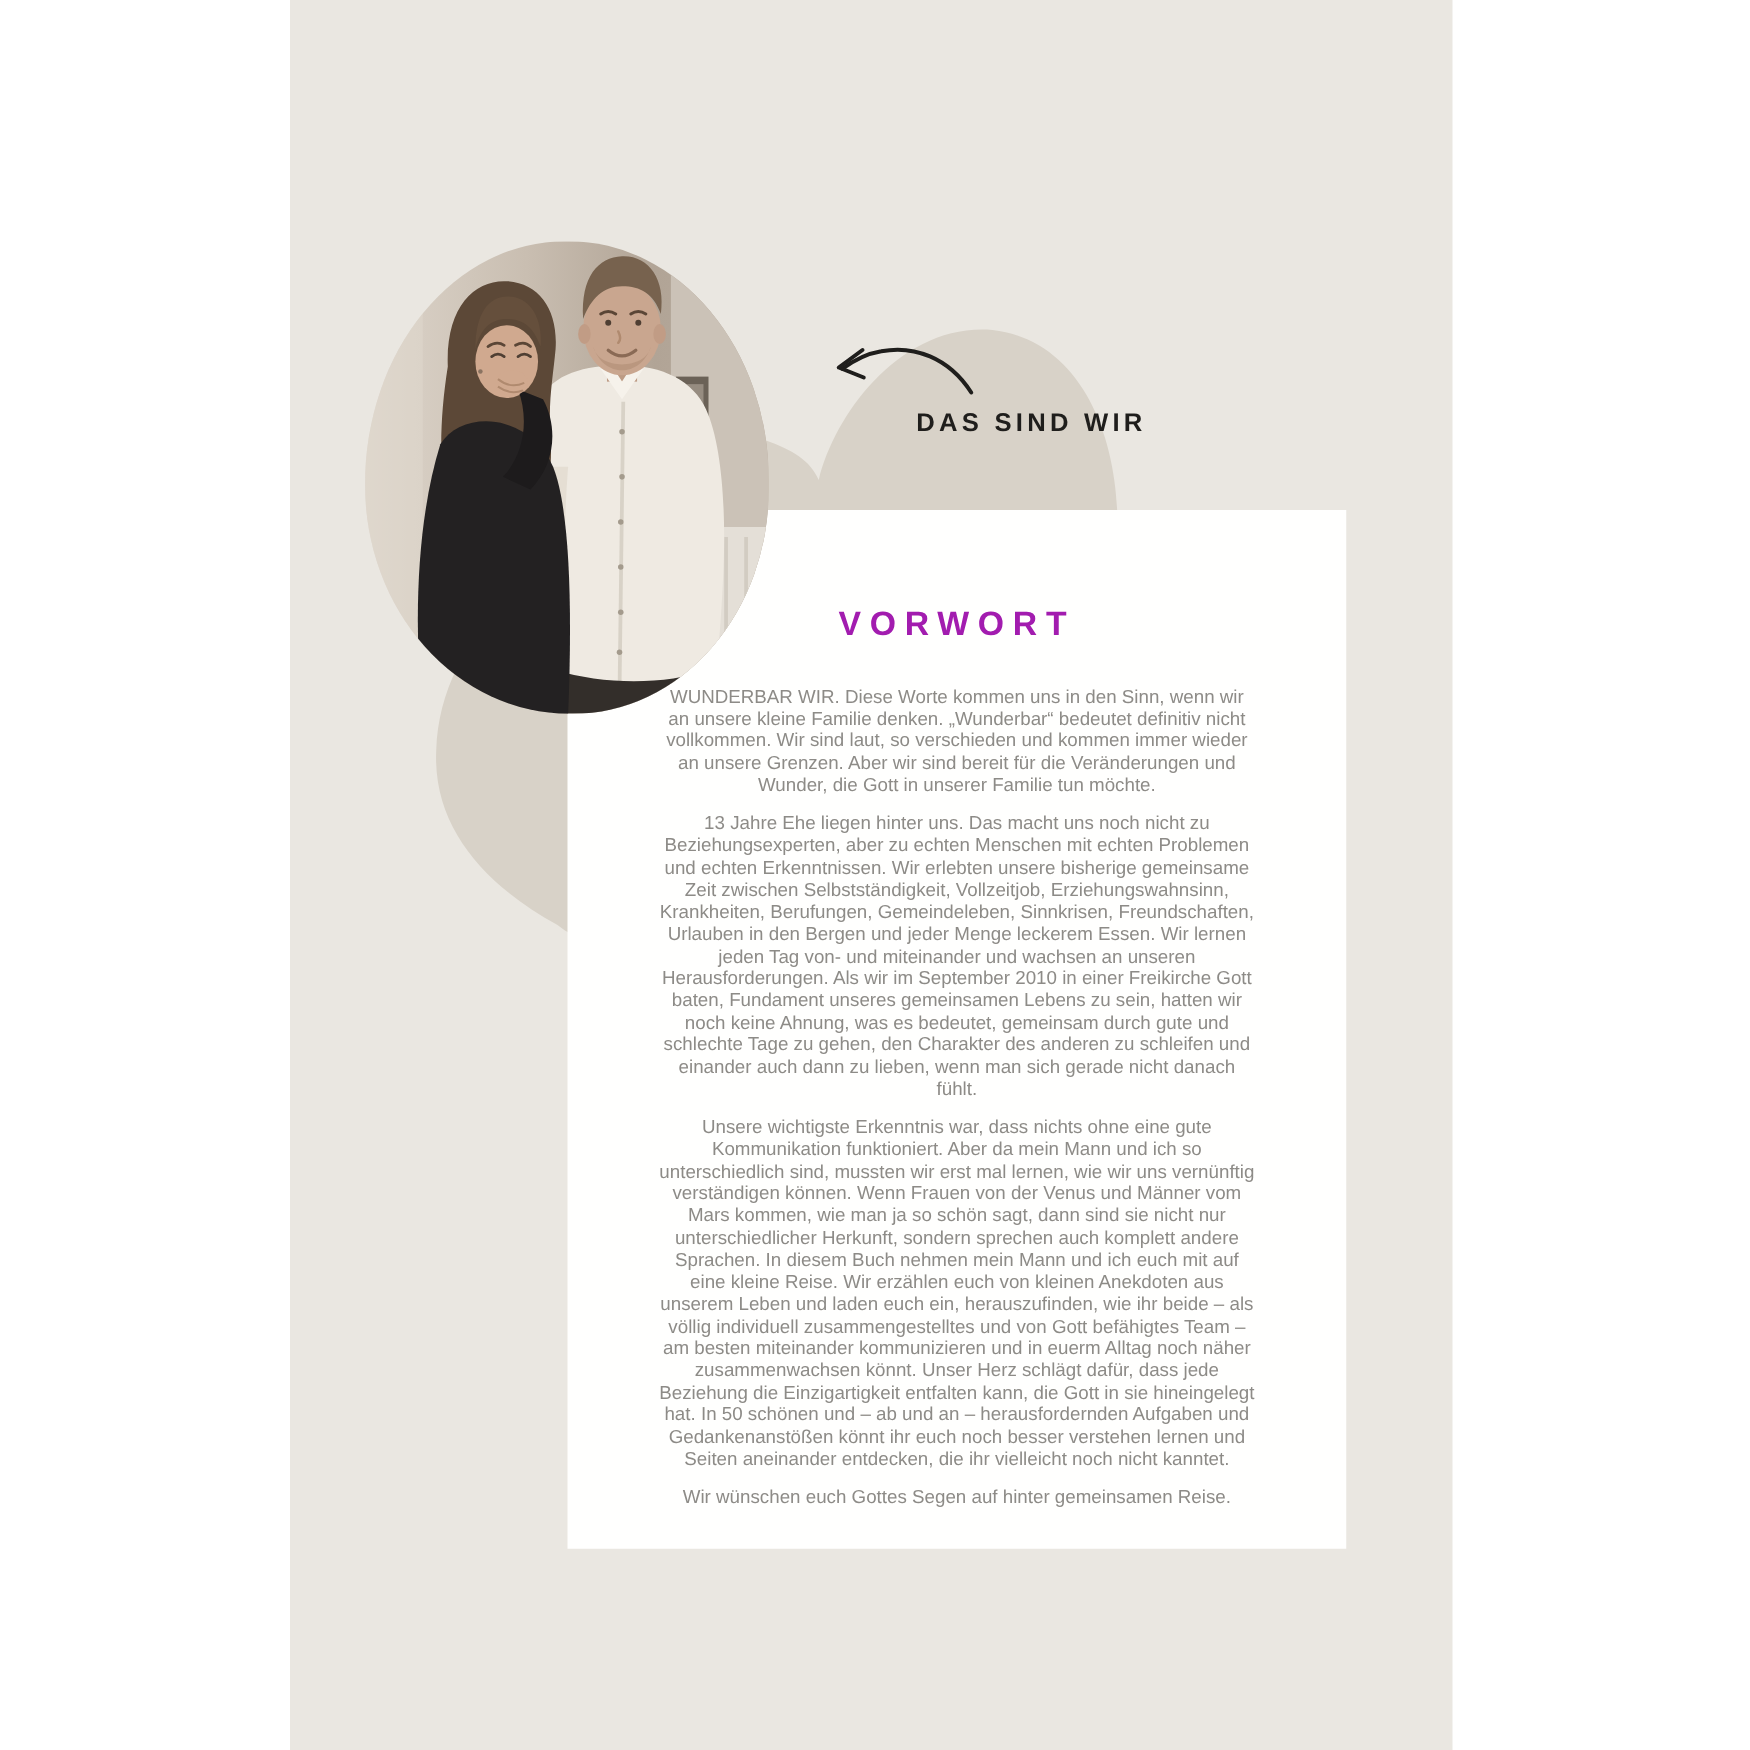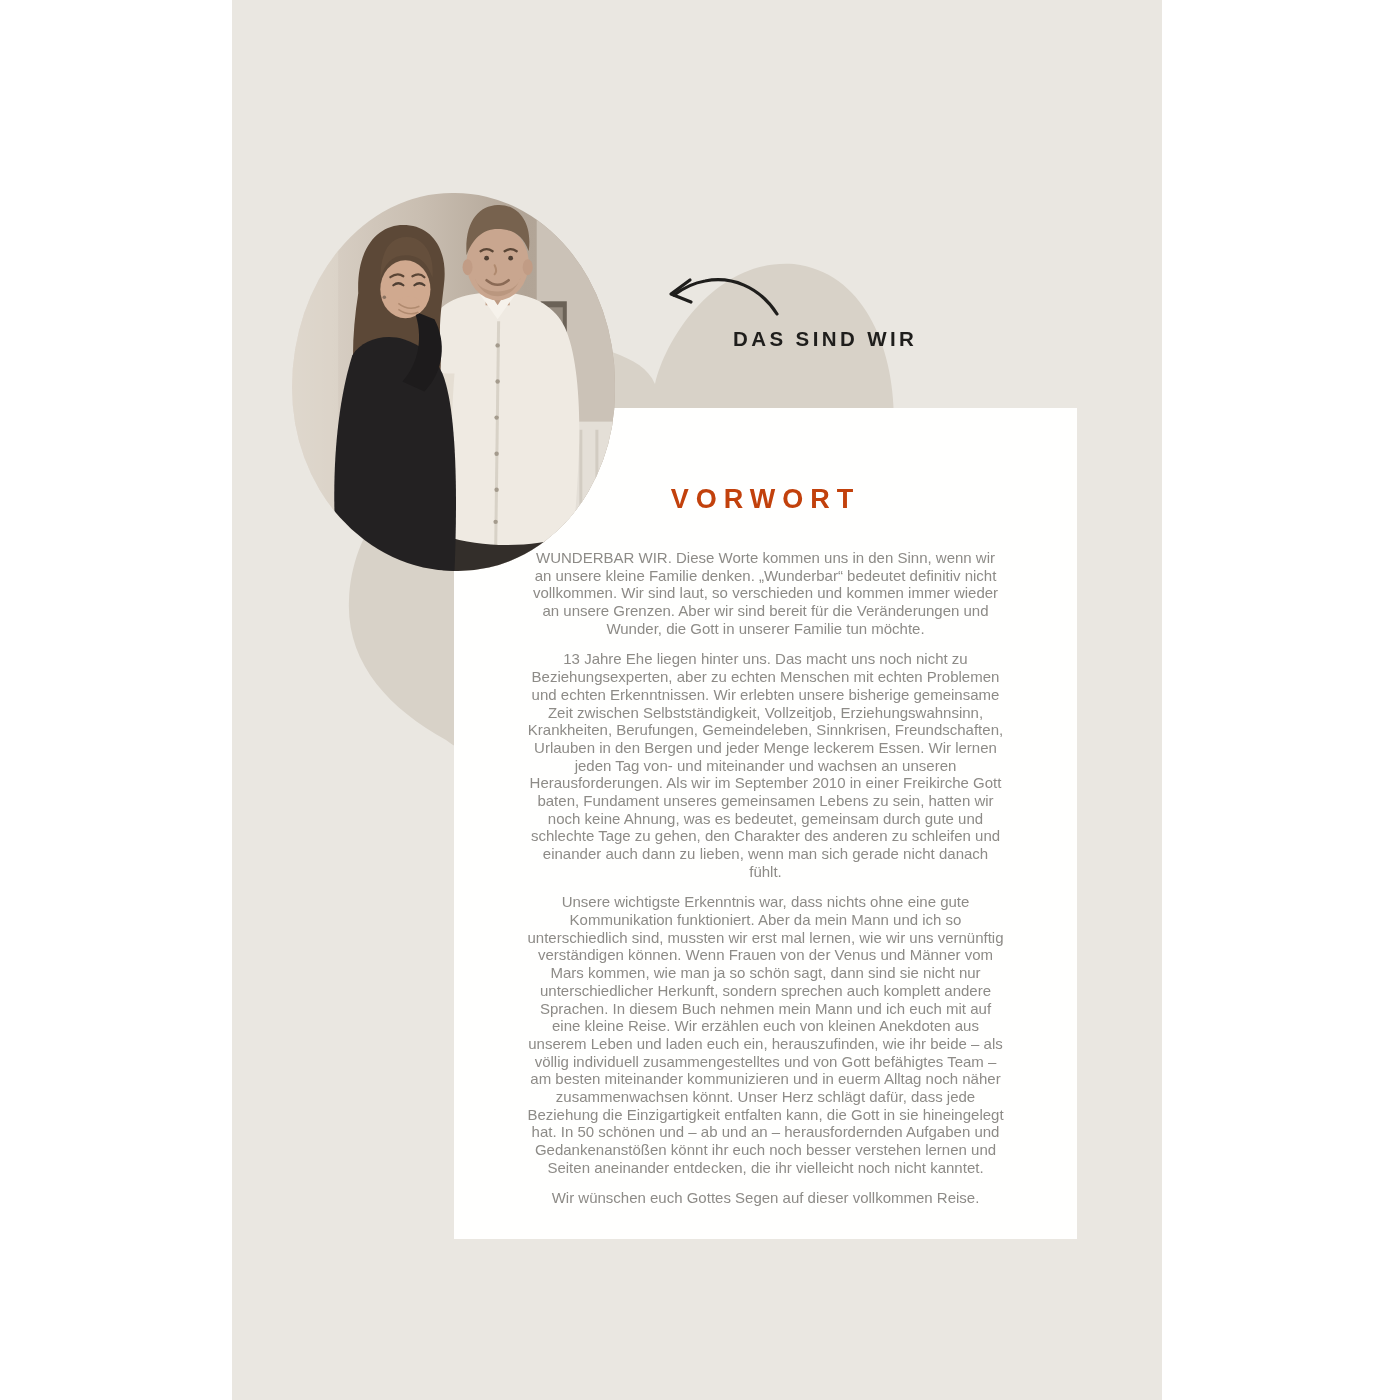--- a/index.html
+++ b/index.html
@@ -43,21 +43,21 @@
     z-index: 2;
     box-sizing: border-box;
     padding-top: 76px;
   }
   .card h1 {
     margin: 0 0 34px 0;
     text-align: center;
     font-size: 27px;
     font-weight: bold;
     letter-spacing: 7px;
-    color: #c2410c;
+    color: #a21caf;
   }
   .card .body-text {
     width: 478px;
     margin: 0 auto;
     text-align: center;
   }
   .card .body-text p {
     margin: 2px 0 13px 0;
     font-size: 15px;
     line-height: 1.18;
@@ -117,21 +117,21 @@
              C 352 522 408 462 500 424
              C 552 402 592 372 612 352 Z" fill="#d8d2c8"></path>
   </svg>
 
   <div class="card">
     <h1>VORWORT</h1>
     <div class="body-text">
       <p>WUNDERBAR WIR. Diese Worte kommen uns in den Sinn, wenn wir an unsere kleine Familie denken. „Wunderbar“ bedeutet definitiv nicht vollkommen. Wir sind laut, so verschieden und kommen immer wieder an unsere Grenzen. Aber wir sind bereit für die Veränderungen und Wunder, die Gott in unserer Familie tun möchte.</p>
       <p>13 Jahre Ehe liegen hinter uns. Das macht uns noch nicht zu Beziehungsexperten, aber zu echten Menschen mit echten Problemen und echten Erkenntnissen. Wir erlebten unsere bisherige gemeinsame Zeit zwischen Selbstständigkeit, Vollzeitjob, Erziehungswahnsinn, Krankheiten, Berufungen, Gemeindeleben, Sinnkrisen, Freundschaften, Urlauben in den Bergen und jeder Menge leckerem Essen. Wir lernen jeden Tag von- und miteinander und wachsen an unseren Herausforderungen. Als wir im September 2010 in einer Freikirche Gott baten, Fundament unseres gemeinsamen Lebens zu sein, hatten wir noch keine Ahnung, was es bedeutet, gemeinsam durch gute und schlechte Tage zu gehen, den Charakter des anderen zu schleifen und einander auch dann zu lieben, wenn man sich gerade nicht danach fühlt.</p>
       <p>Unsere wichtigste Erkenntnis war, dass nichts ohne eine gute Kommunikation funktioniert. Aber da mein Mann und ich so unterschiedlich sind, mussten wir erst mal lernen, wie wir uns vernünftig verständigen können. Wenn Frauen von der Venus und Männer vom Mars kommen, wie man ja so schön sagt, dann sind sie nicht nur unterschiedlicher Herkunft, sondern sprechen auch komplett andere Sprachen. In diesem Buch nehmen mein Mann und ich euch mit auf eine kleine Reise. Wir erzählen euch von kleinen Anekdoten aus unserem Leben und laden euch ein, herauszufinden, wie ihr beide – als völlig individuell zusammengestelltes und von Gott befähigtes Team – am besten miteinander kommunizieren und in euerm Alltag noch näher zusammenwachsen könnt. Unser Herz schlägt dafür, dass jede Beziehung die Einzigartigkeit entfalten kann, die Gott in sie hineingelegt hat. In 50 schönen und – ab und an – herausfordernden Aufgaben und Gedankenanstößen könnt ihr euch noch besser verstehen lernen und Seiten aneinander entdecken, die ihr vielleicht noch nicht kanntet.</p>
-      <p>Wir wünschen euch Gottes Segen auf dieser vollkommen Reise.</p>
+      <p>Wir wünschen euch Gottes Segen auf hinter gemeinsamen Reise.</p>
     </div>
   </div>
 
   <div class="photo">
     <svg width="323" height="378" viewBox="0 0 322 377" aria-hidden="true">
       <defs>
         <linearGradient id="wallGrad" x1="0" y1="0" x2="1" y2="0">
           <stop offset="0%" stop-color="#ddd5cb"></stop>
           <stop offset="40%" stop-color="#c9beb1"></stop>
           <stop offset="72%" stop-color="#b1a496"></stop>

